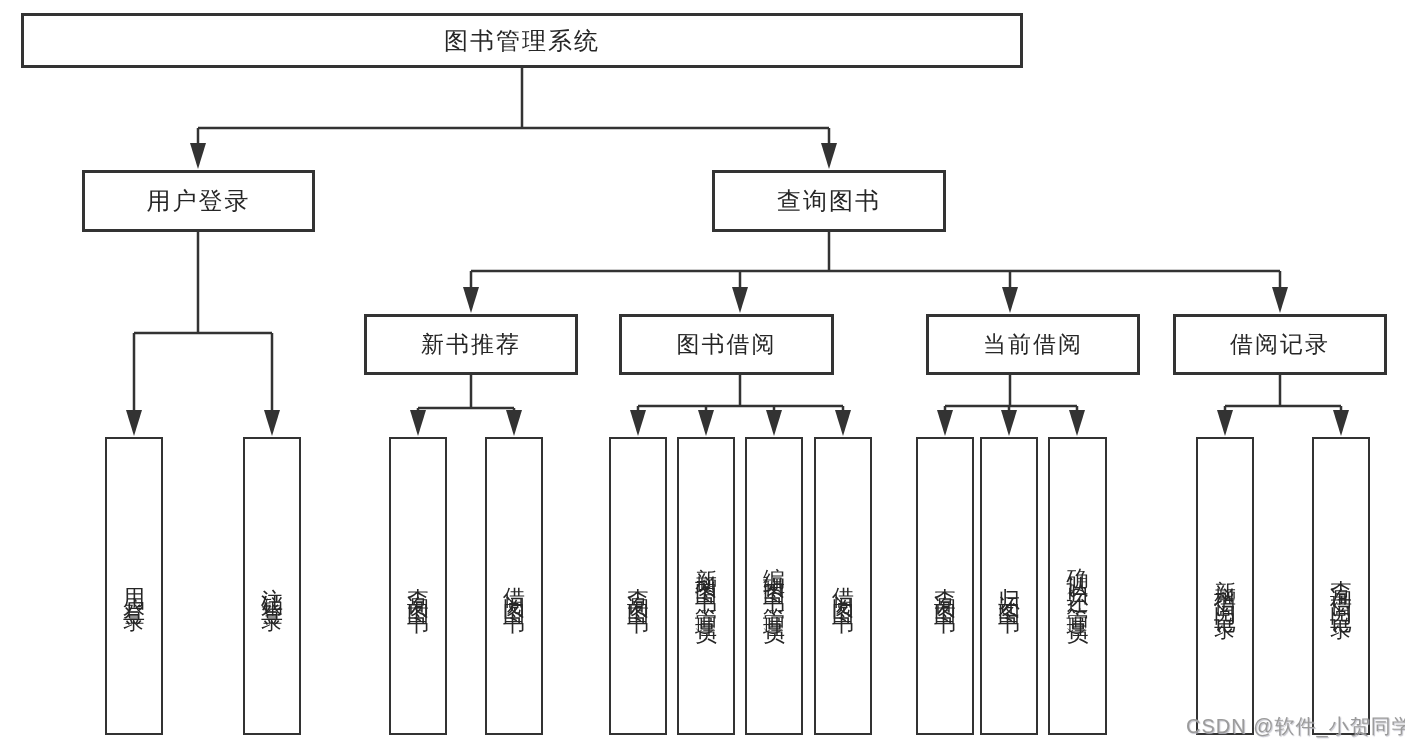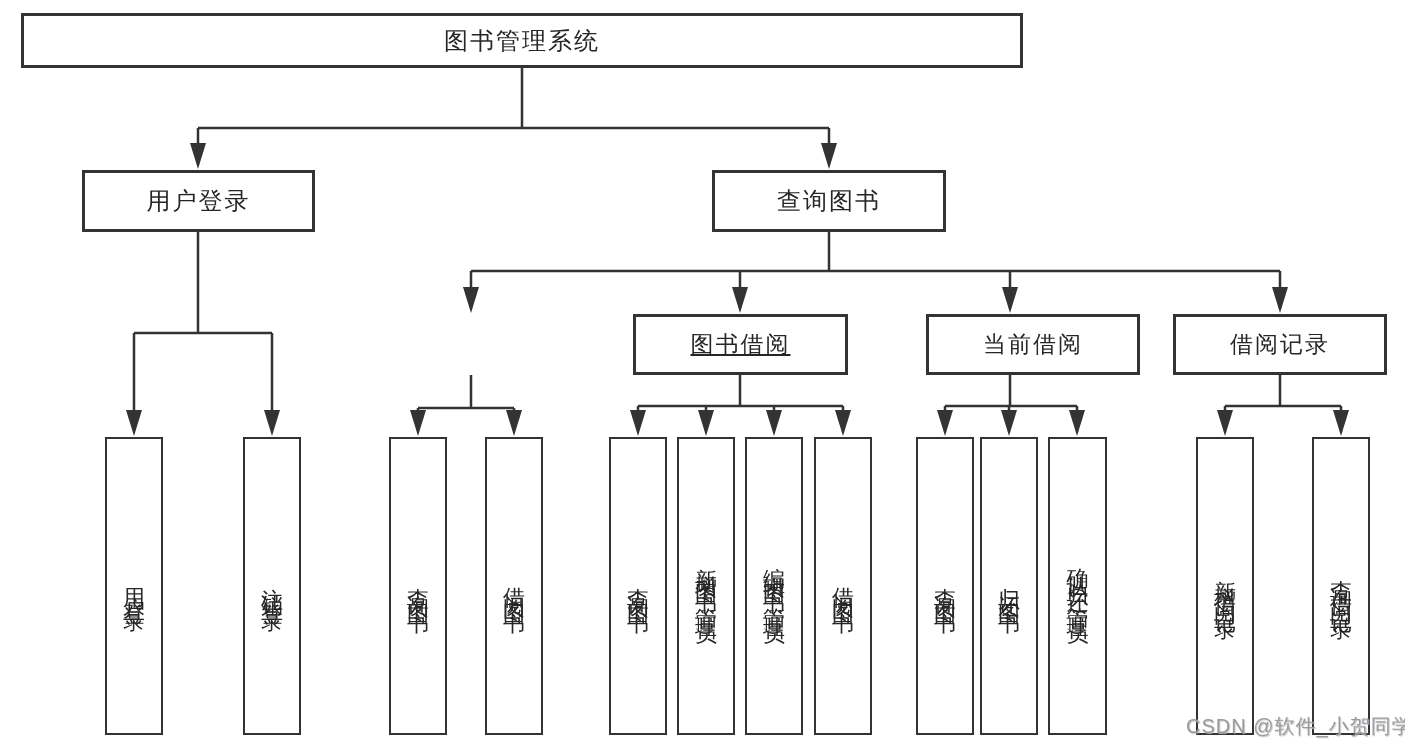--- a/index.html
+++ b/index.html
@@ -94,21 +94,24 @@
     <span class="hlabel">图书管理系统</span>
   </div>
 
   <div class="box" style="left:82px;top:170px;width:233px;height:62px;">
     <span class="hlabel">用户登录</span>
   </div>
   <div class="box" style="left:712px;top:170px;width:234px;height:62px;">
     <span class="hlabel">查询图书</span>
   </div>
 
-  <div class="box l3" style="left:633px;top:314px;width:215px;height:61px;text-decoration:underline;">
+  <div class="box l3" style="left:364px;top:314px;width:214px;height:61px;">
+    <span class="hlabel">新书推荐</span>
+  </div>
+  <div class="box l3" style="left:619px;top:314px;width:215px;height:61px;">
     <span class="hlabel">图书借阅</span>
   </div>
   <div class="box l3" style="left:926px;top:314px;width:214px;height:61px;">
     <span class="hlabel">当前借阅</span>
   </div>
   <div class="box l3" style="left:1173px;top:314px;width:214px;height:61px;">
     <span class="hlabel">借阅记录</span>
   </div>
 
   <div class="box leaf" style="left:105px;top:437px;width:58px;height:298px;">

